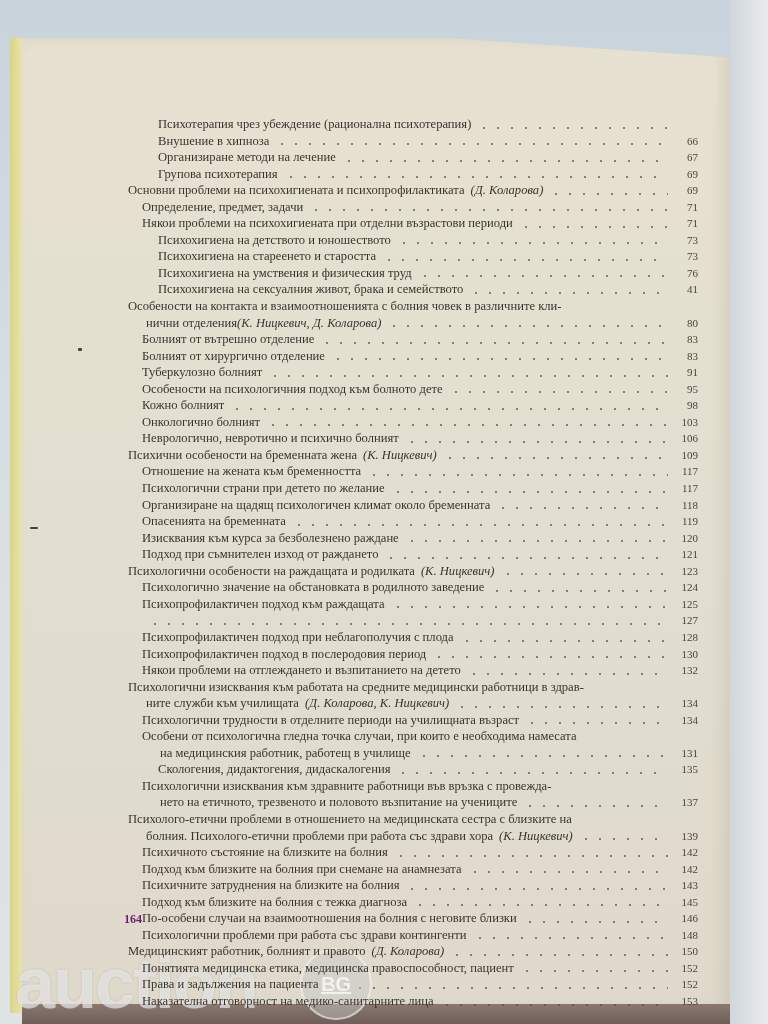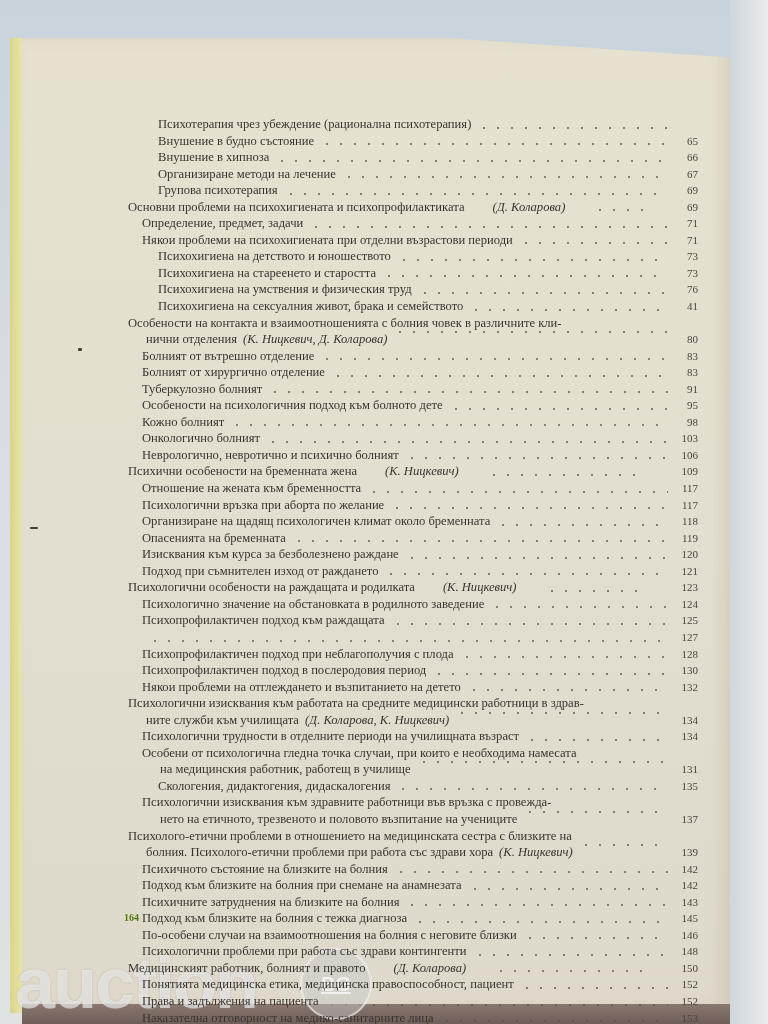--- a/index.html
+++ b/index.html
@@ -33,28 +33,28 @@
   .entry { position: relative; display: flex; align-items: flex-end; white-space: nowrap; }
   .entry .text { background: transparent; position: relative; z-index: 1; }
   .entry .leader {
     flex: 1; margin: 0 4px 4px 6px; height: 2px;
     background-image: radial-gradient(circle, #5a524c 0.9px, transparent 1.1px);
     background-size: 14px 2px; background-repeat: repeat-x; opacity: 0.7;
   }
   .entry .page-no { width: 26px; text-align: right; font-size: 11px; color: #4a433e; }
   .entry.wrap { display: block; white-space: normal; }
   .entry.wrap .first { display: block; white-space: nowrap; }
-  .entry.wrap .cont { display: flex; white-space: nowrap; }
-  .lvl0 { padding-left: 0; gap: 22px; }
+  .entry.wrap .cont { display: flex; align-items: flex-end; white-space: nowrap; }
+  .lvl0 { padding-left: 0; }
   .lvl1 { padding-left: 14px; }
   .lvl2 { padding-left: 30px; }
   .cont-indent { padding-left: 18px; }
   .author { font-style: italic; }
   .page-number {
-    position: absolute; left: 124px; top: 912px; font-size: 10px; font-weight: bold; color: #4d7c0f; text-align: center;
+    position: absolute; left: 124px; top: 912px; font-size: 12px; font-weight: bold; color: #701a75; text-align: center;
   }
   .watermark {
     position: absolute; left: 15px; top: 942px; font-family: "Liberation Sans", sans-serif;
     font-size: 72px; font-weight: bold; color: rgba(255,255,255,0.55);
     letter-spacing: -2px; text-shadow: 0 0 2px rgba(150,150,150,0.5);
   }
   .watermark-badge {
     position: absolute; left: 300px; top: 948px; width: 68px; height: 68px; border-radius: 50%;
     background: rgba(200,200,200,0.45); border: 2px solid rgba(255,255,255,0.5);
     display: flex; align-items: center; justify-content: center;
@@ -73,25 +73,20 @@
 <div class="margin-mark" style="left:78px; top:348px;"></div>
 <div class="margin-mark" style="left:30px; top:527px; width:8px; height:2px;"></div>
 
 <div class="toc" id="toc">
     <div class="entry lvl2">
       <span class="text">Психотерапия чрез убеждение (рационална психотерапия)</span>
       <span class="leader"></span>
       <span class="page-no"></span>
     </div>
     <div class="entry lvl2">
-      <span class="text">Внушение в будно състояние</span>
-      <span class="leader"></span>
-      <span class="page-no">65</span>
-    </div>
-    <div class="entry lvl2">
       <span class="text">Внушение в хипноза</span>
       <span class="leader"></span>
       <span class="page-no">66</span>
     </div>
     <div class="entry lvl2">
       <span class="text">Организиране методи на лечение</span>
       <span class="leader"></span>
       <span class="page-no">67</span>
     </div>
     <div class="entry lvl2">
@@ -132,21 +127,21 @@
     </div>
     <div class="entry lvl2">
       <span class="text">Психохигиена на сексуалния живот, брака и семейството</span>
       <span class="leader"></span>
       <span class="page-no">41</span>
     </div>
     <div class="entry lvl0 wrap">
       <span class="first">Особености на контакта и взаимоотношенията с болния човек в различните кли-</span>
       <div class="cont cont-indent">
         <span class="text">нични отделения</span>
-        <span class="text author" style="margin-left: 6px;">(К. Ницкевич, Д. Коларова)</span>
+        <span class="text author" style="margin-left: 0;">(К. Ницкевич, Д. Коларова)</span>
         <span class="leader"></span>
         <span class="page-no">80</span>
       </div>
     </div>
     <div class="entry lvl1">
       <span class="text">Болният от вътрешно отделение</span>
       <span class="leader"></span>
       <span class="page-no">83</span>
     </div>
     <div class="entry lvl1">
@@ -184,21 +179,21 @@
       <span class="text author" style="margin-left: 6px;">(К. Ницкевич)</span>
       <span class="leader"></span>
       <span class="page-no">109</span>
     </div>
     <div class="entry lvl1">
       <span class="text">Отношение на жената към бременността</span>
       <span class="leader"></span>
       <span class="page-no">117</span>
     </div>
     <div class="entry lvl1">
-      <span class="text">Психологични връзка при аборта по желание</span>
+      <span class="text">Психологични страни при детето по желание</span>
       <span class="leader"></span>
       <span class="page-no">117</span>
     </div>
     <div class="entry lvl1">
       <span class="text">Организиране на щадящ психологичен климат около бременната</span>
       <span class="leader"></span>
       <span class="page-no">118</span>
     </div>
     <div class="entry lvl1">
       <span class="text">Опасенията на бременната</span>

